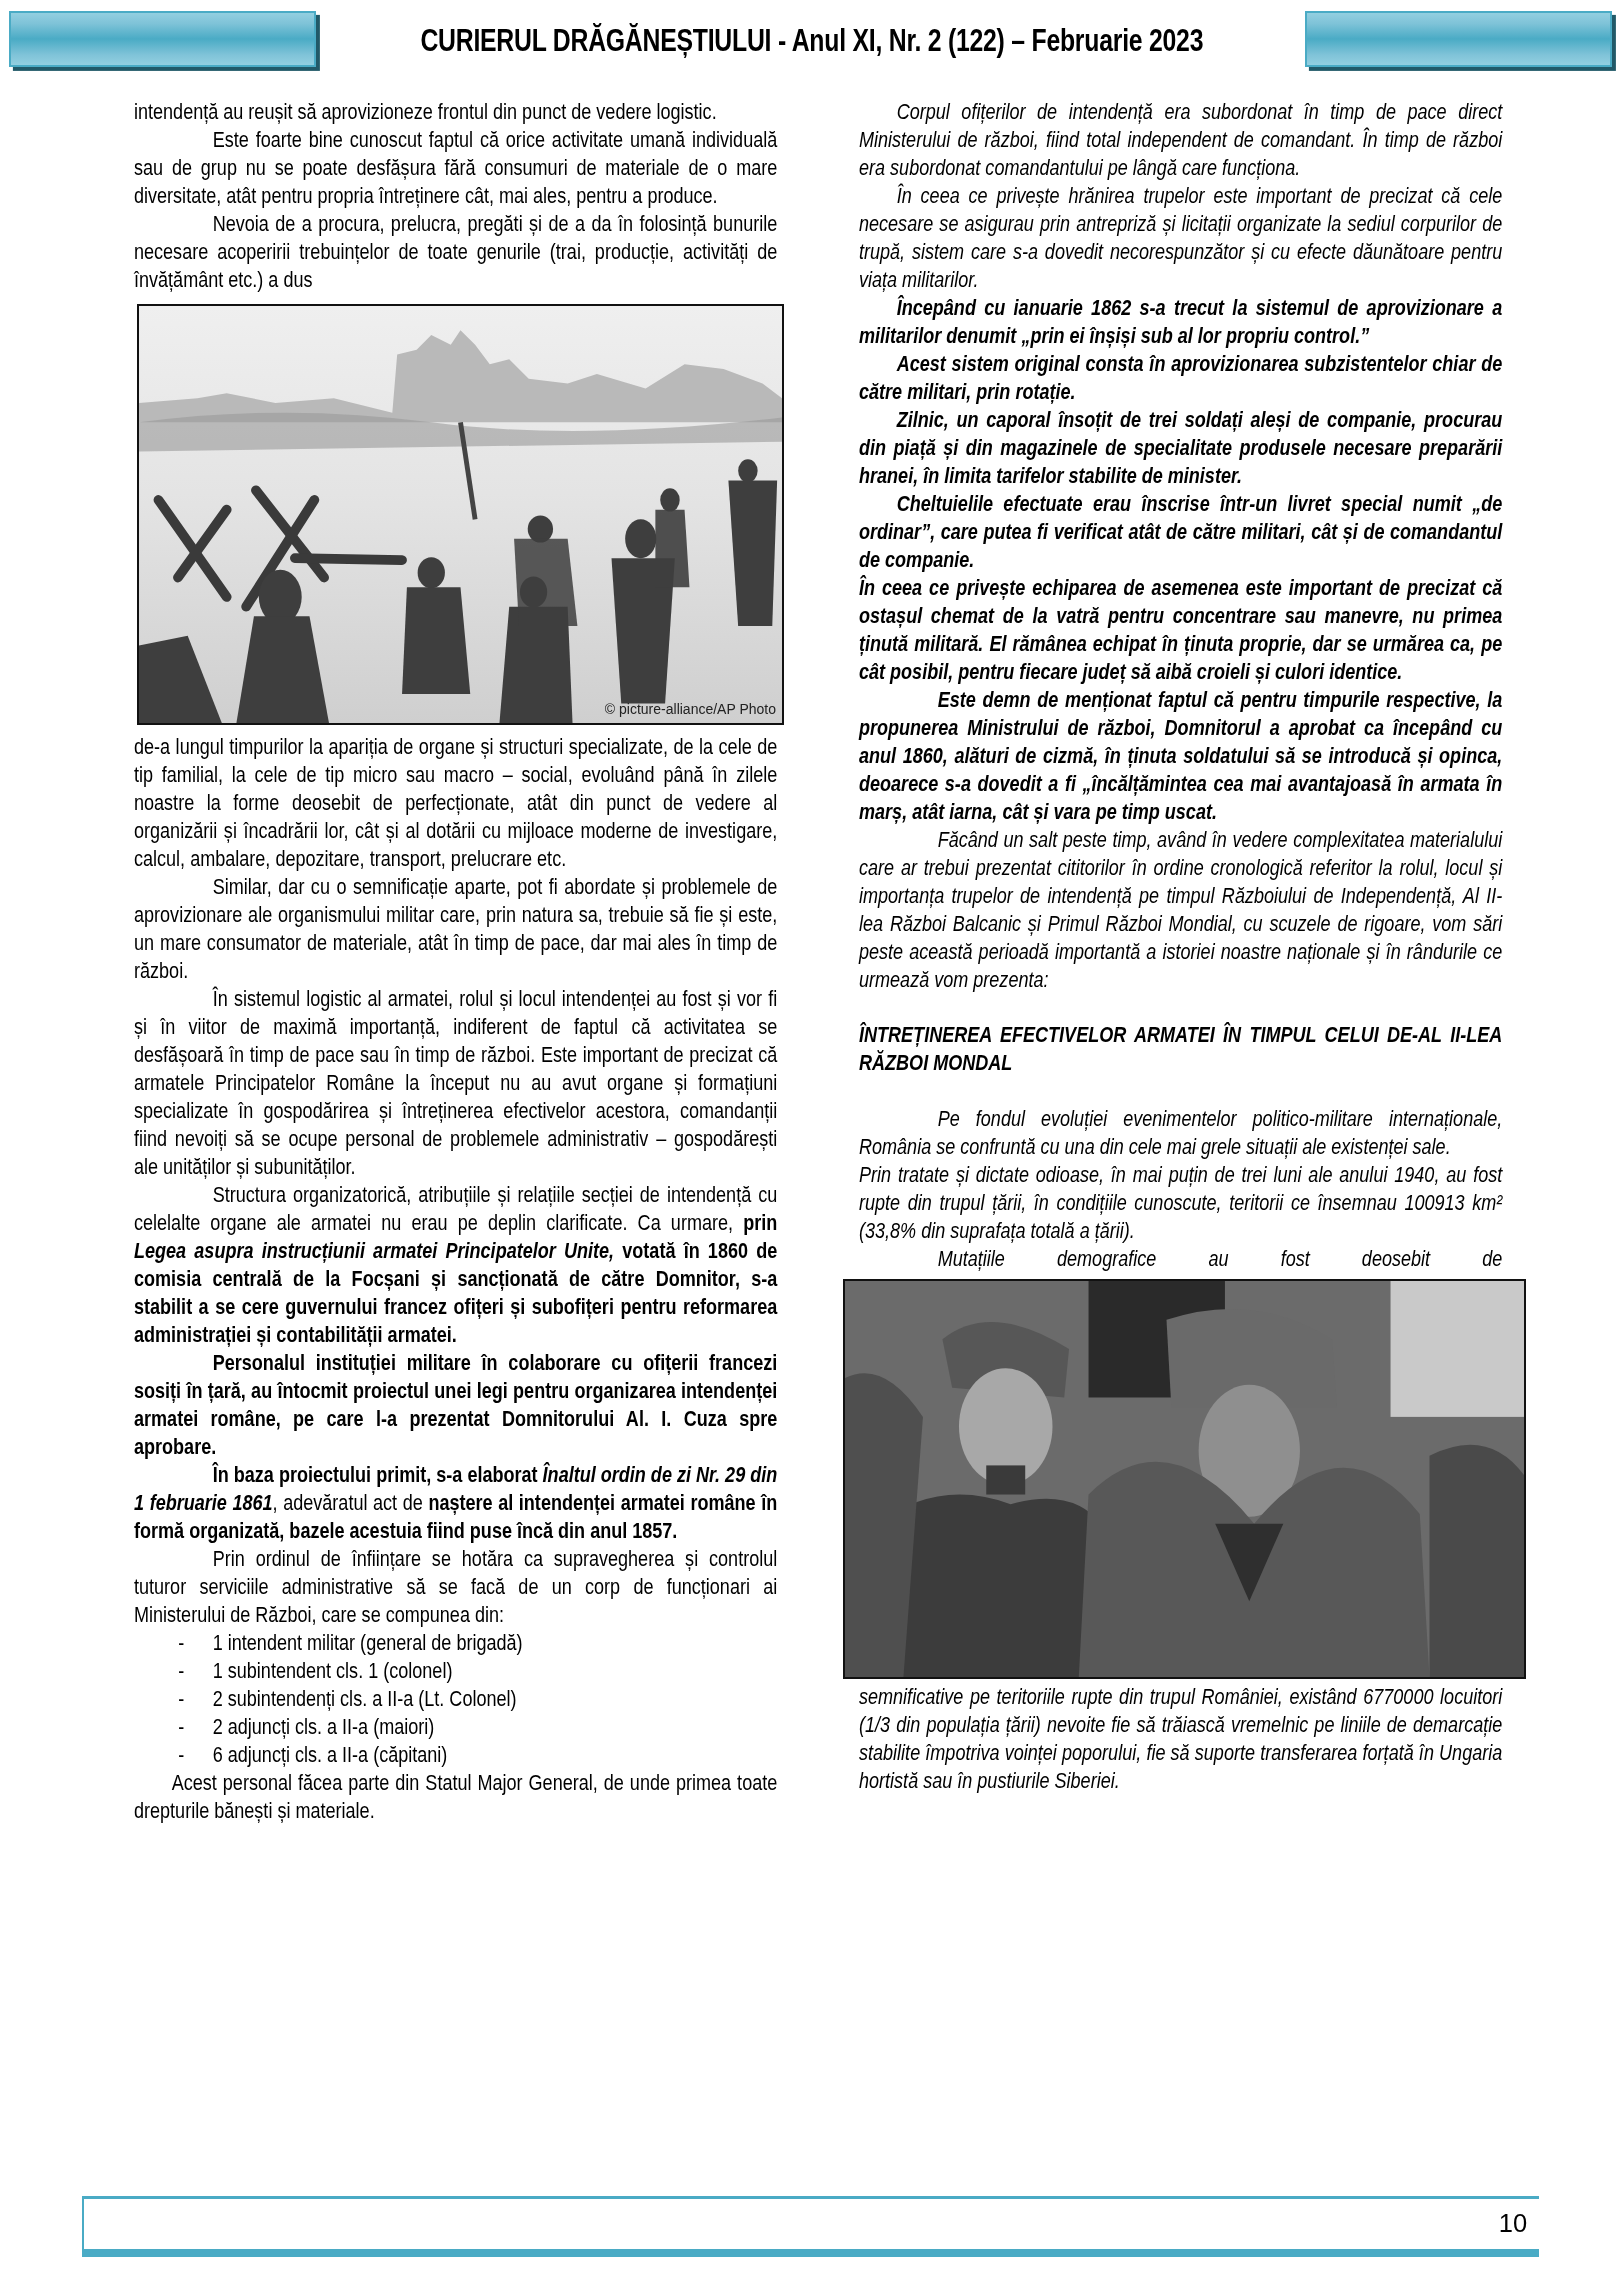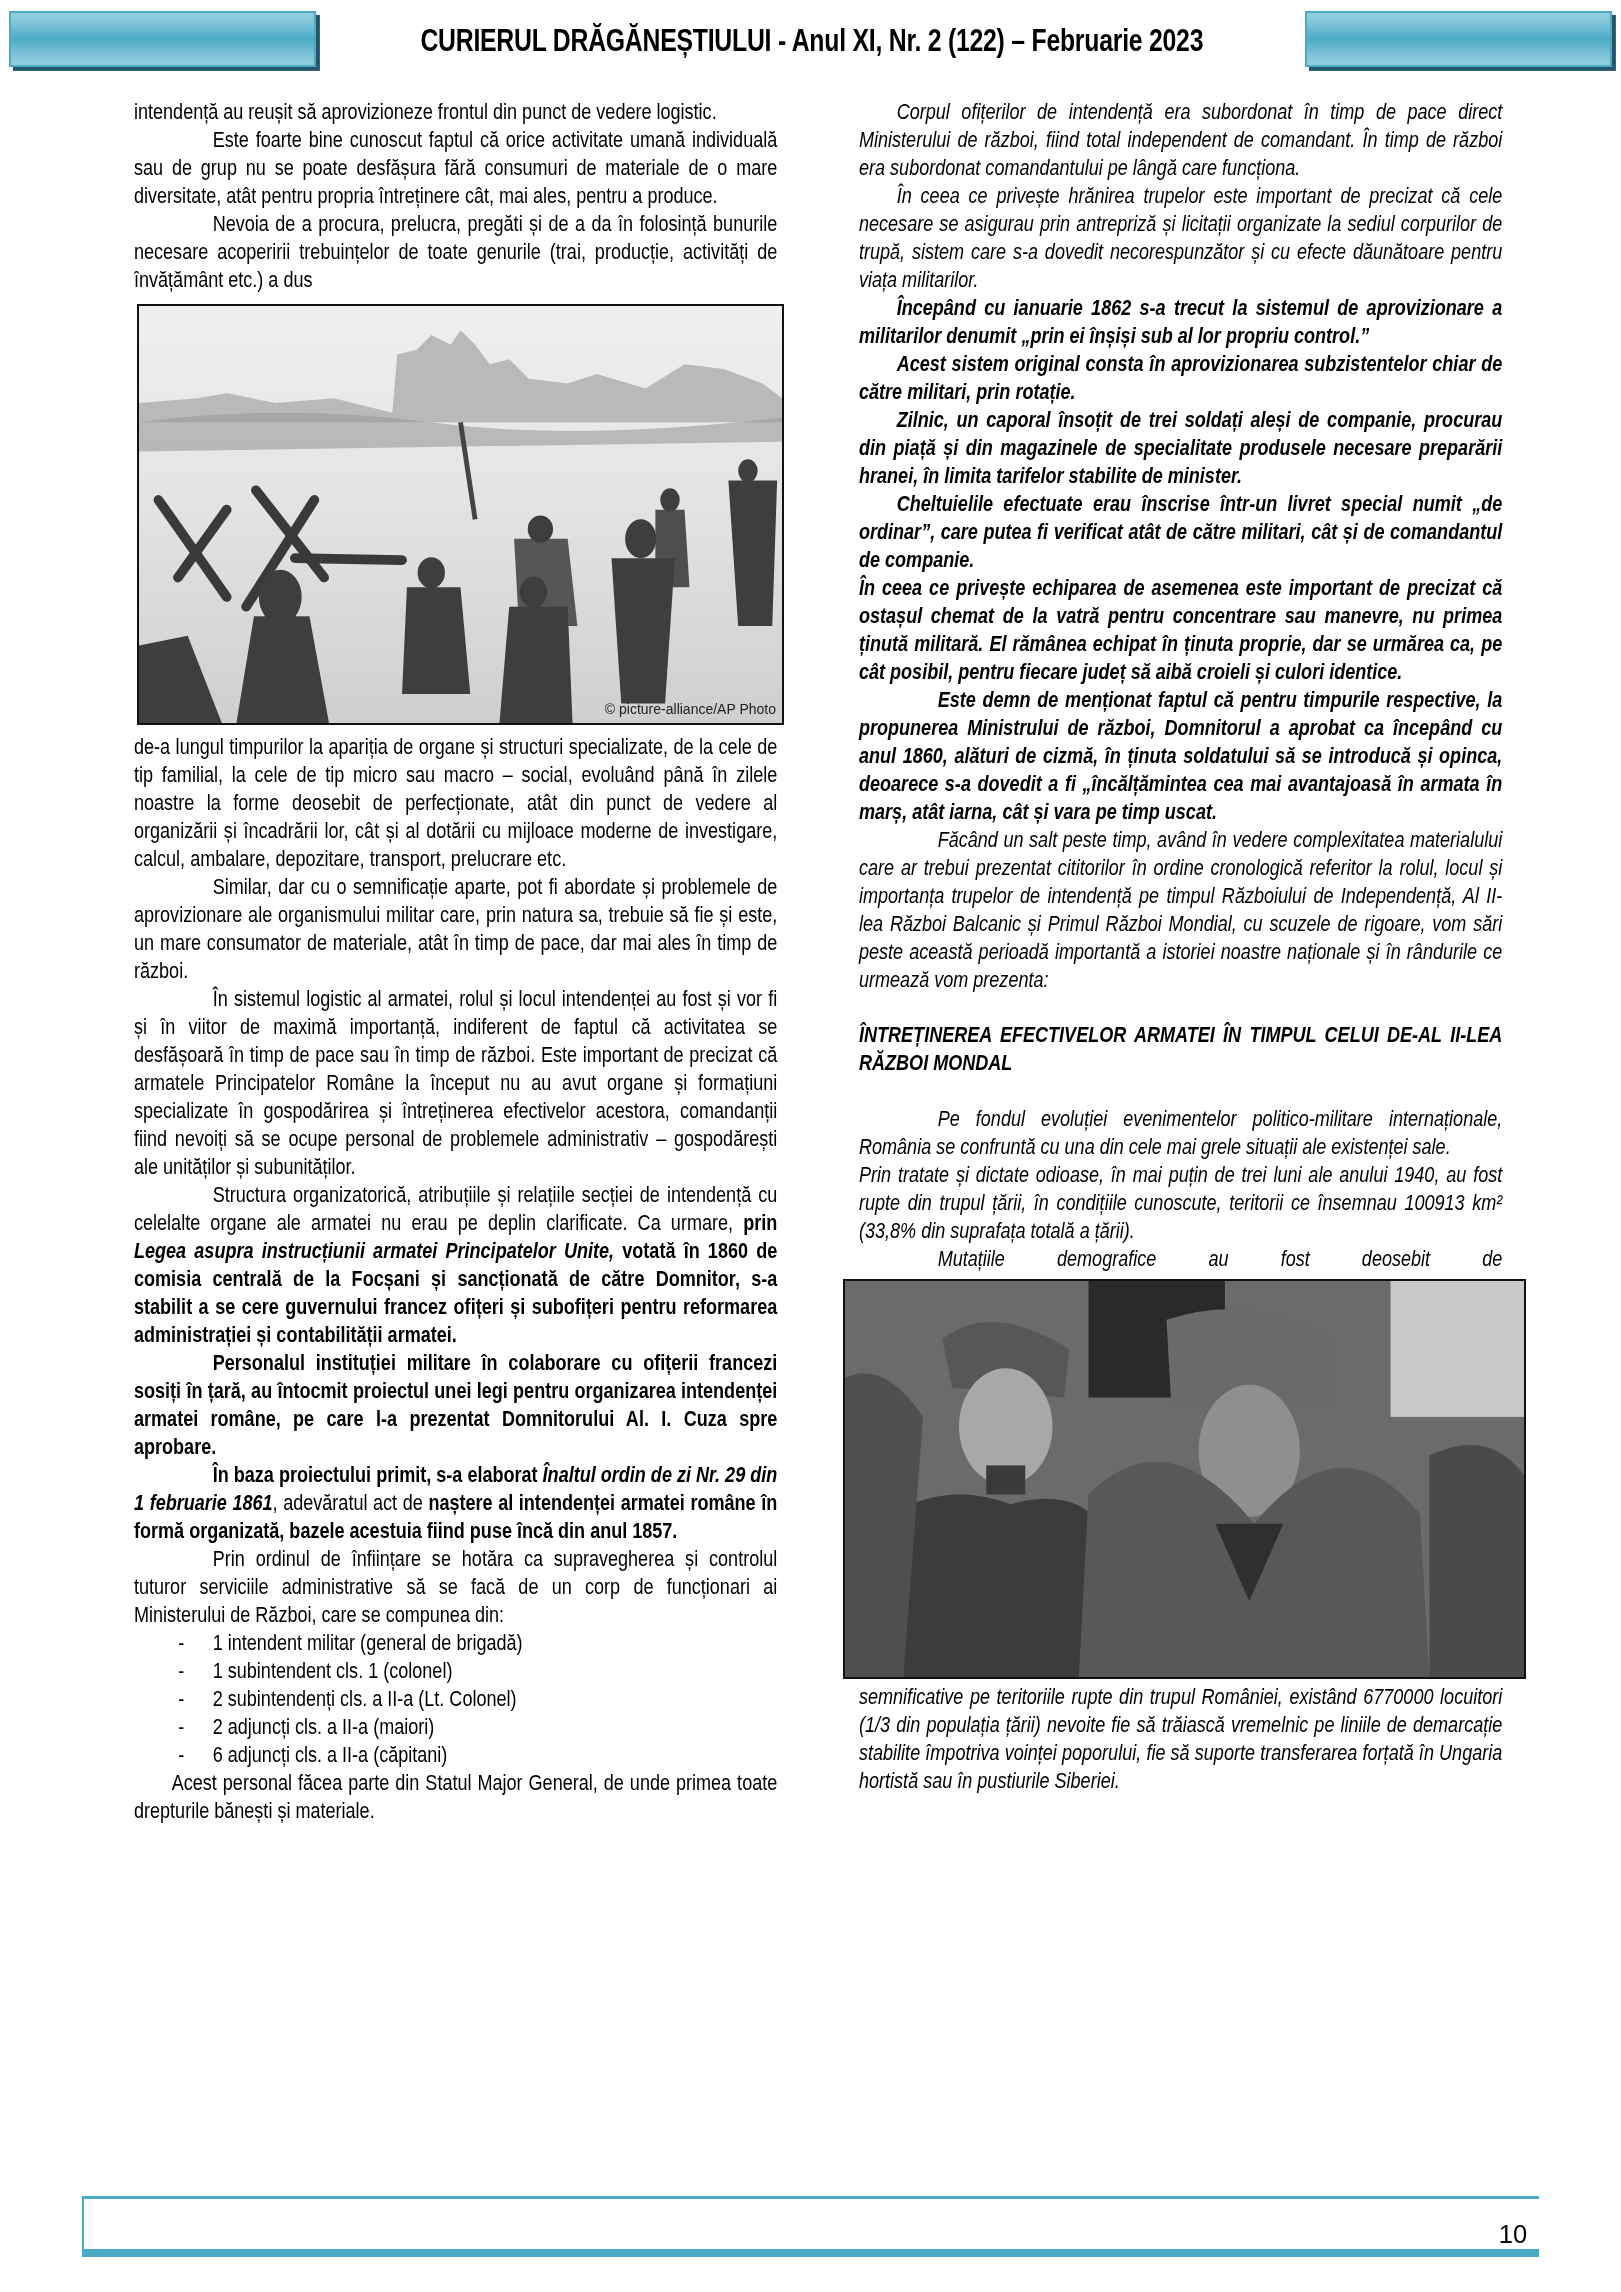--- a/index.html
+++ b/index.html
@@ -36,21 +36,21 @@
 
   .list { margin: 0; padding: 0; list-style: none; }
   .list li { position: relative; padding-left: 96px; font-size: 22px; line-height: 28px; }
   .list li .dash { position: absolute; left: 54px; }
 
   .heading { font-weight: bold; font-size: 22px; line-height: 28px; text-align: justify; margin: 27.4px 0 27.4px 0; text-align-last: left; }
 
   
   .footer { position: absolute; left: 82px; top: 2196px; width: 1457px; height: 61px; box-sizing: border-box;
     border-top: 3.9px solid #4aabc5; border-bottom: 8.8px solid #4aabc5; border-left: 2px solid #4aabc5; }
-  .page-num { position: absolute; right: 11.8px; top: 9.8px; font-size: 25.5px; line-height: 29px; font-family: "Liberation Sans", sans-serif; margin-top: 11px; }
+  .page-num { position: absolute; right: 11.8px; top: 9.8px; font-size: 25.5px; line-height: 29px; font-family: "Liberation Sans", sans-serif; }
 </style>
 </head>
 <body>
 
 <div class="hdr-box hdr-left"></div>
 <div class="hdr-title">CURIERUL DRĂGĂNEȘTIULUI - Anul XI, Nr. 2 (122) – Februarie  2023</div>
 <div class="hdr-box hdr-right"></div>
 
 <div class="col col-left">
   <div class="narrow">

